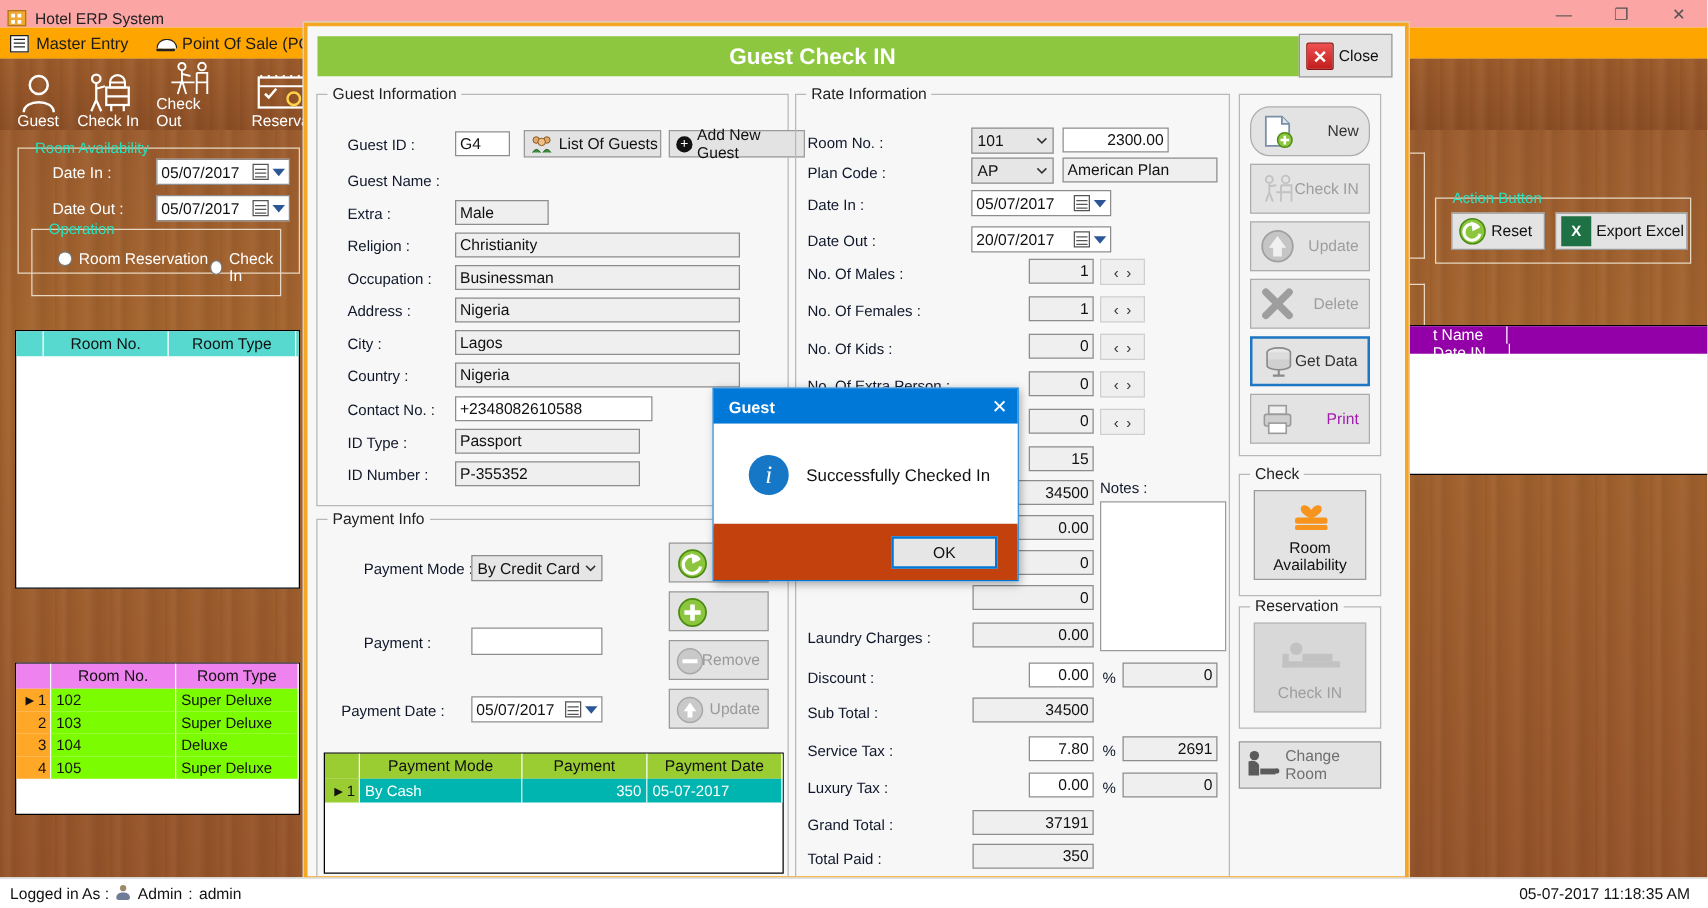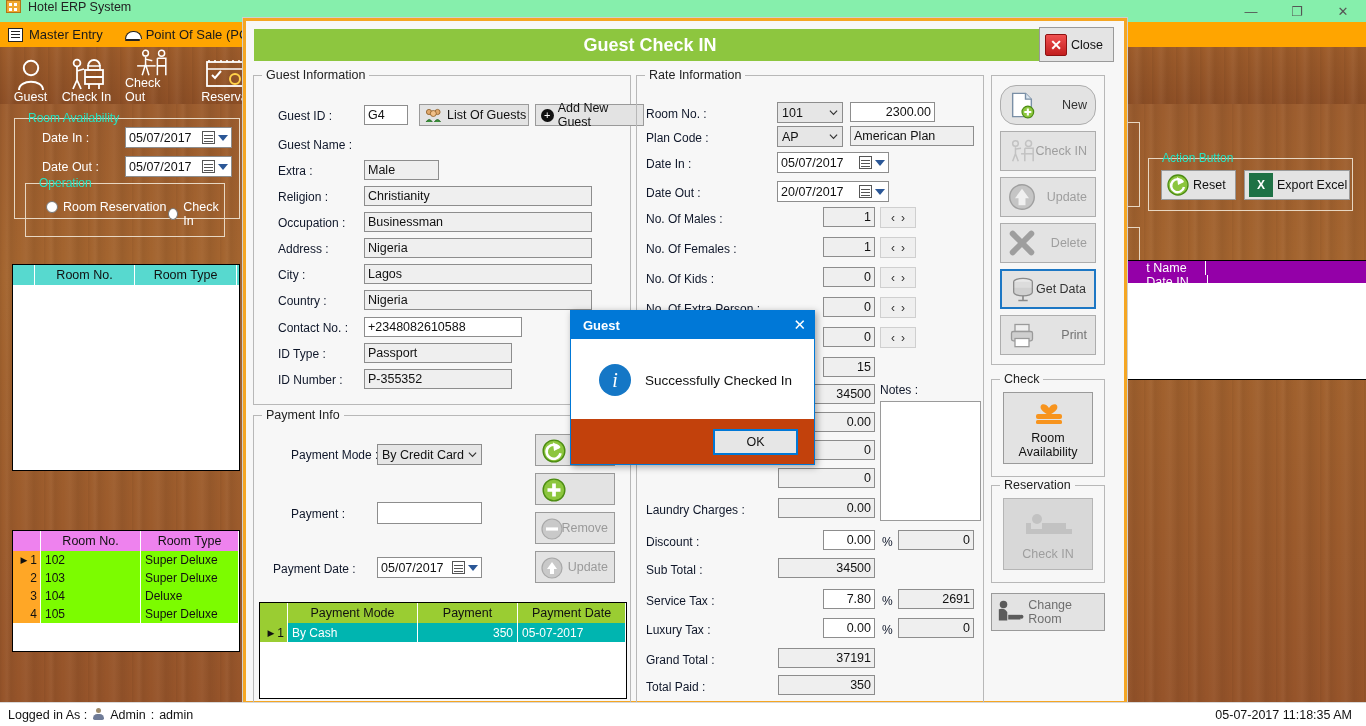--- a/index.html
+++ b/index.html
@@ -6,21 +6,21 @@
   html, body { margin:0; padding:0; }
   body {
     width:1366px; height:726px; overflow:hidden; position:relative;
     font-family:"Liberation Sans", sans-serif; font-size:12px; color:#111;
     background:#fff;
   }
 
   
   #titlebar{
     position:absolute; left:0; top:0; width:1366px; height:22px;
-    background:#86efac; display:flex; align-items:flex-start;
+    background:#fca5a5; display:flex; align-items:flex-end;
   }
   #titlebar .appicon{ width:16px;height:14px;margin:0 6px 0 6px;position:relative;}
   #titlebar .appicon .b{position:absolute;left:0;top:0;width:15px;height:13px;background:#f0a830;border:1px solid #b07518;}
   #titlebar .appicon .b:after{content:"";position:absolute;left:2px;top:2px;width:3px;height:3px;background:#fff;box-shadow:5px 0 0 #fff,0 5px 0 #fff,5px 5px 0 #fff;}
   #titlebar .ttl{ font-size:12.5px; color:#222; }
   #wbtns{ position:absolute; right:0; top:0; height:22px; display:flex; }
   #wbtns div{ width:46px;height:22px;display:flex;align-items:center;justify-content:center;color:#555;font-size:13px;}
 
   
   #menustrip{
@@ -555,21 +555,21 @@
     </div>
     <div class="abtn sel" style="top:193px;">
       <svg class="ai" width="28" height="28" viewBox="0 0 24 24">
         <ellipse cx="12" cy="5" rx="8" ry="3" fill="#e8e8e8" stroke="#8a8a8a" stroke-width="1.1"></ellipse>
         <path d="M4 5 V10 a8 3 0 0 0 16 0 V5" fill="#dcdcdc" stroke="#8a8a8a" stroke-width="1.1"></path>
         <path d="M4 10 V14 a8 3 0 0 0 16 0 V10" fill="#d0d0d0" stroke="#8a8a8a" stroke-width="1.1"></path>
         <path d="M12 17 V21 M8 21 H16" stroke="#8a8a8a" stroke-width="1.4"></path>
       </svg>
       <span>Get Data</span>
     </div>
-    <div class="abtn" style="top:239px; color:#737373;">
+    <div class="abtn" style="top:239px; color:#a21caf;">
       <svg class="ai" width="28" height="28" viewBox="0 0 24 24">
         <rect x="6" y="3" width="12" height="6" fill="#efefef" stroke="#9a9a9a" stroke-width="1.1"></rect>
         <rect x="3" y="9" width="18" height="8" rx="1.5" fill="#cfcfcf" stroke="#9a9a9a" stroke-width="1.1"></rect>
         <rect x="6" y="15" width="12" height="7" fill="#fff" stroke="#9a9a9a" stroke-width="1.1"></rect>
       </svg>
       <span>Print</span>
     </div>
   </div>
 
   <div class="panel" style="left:745px; top:358px; width:114px; height:98px;">

